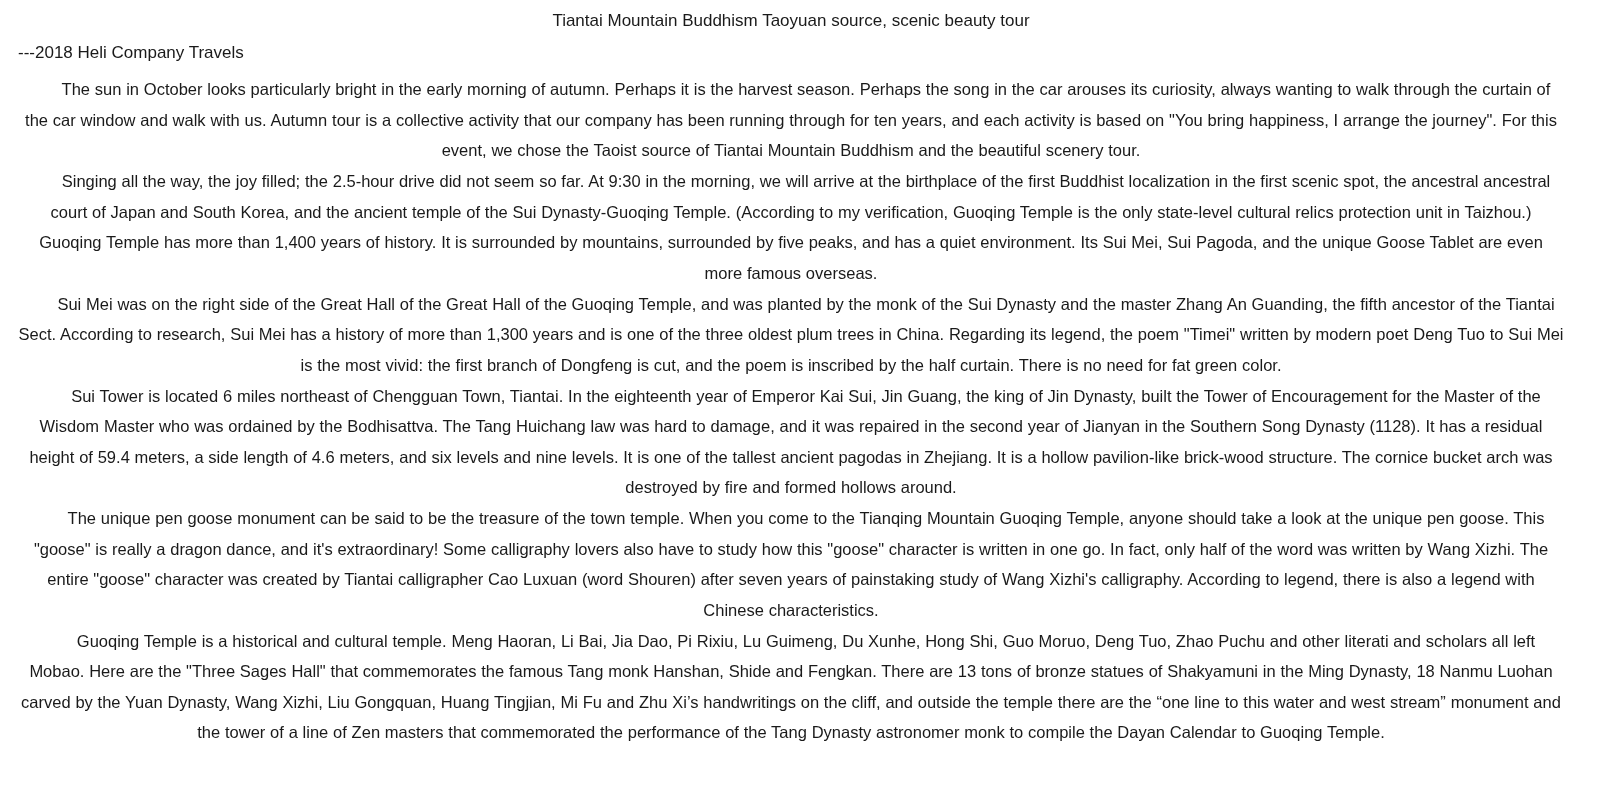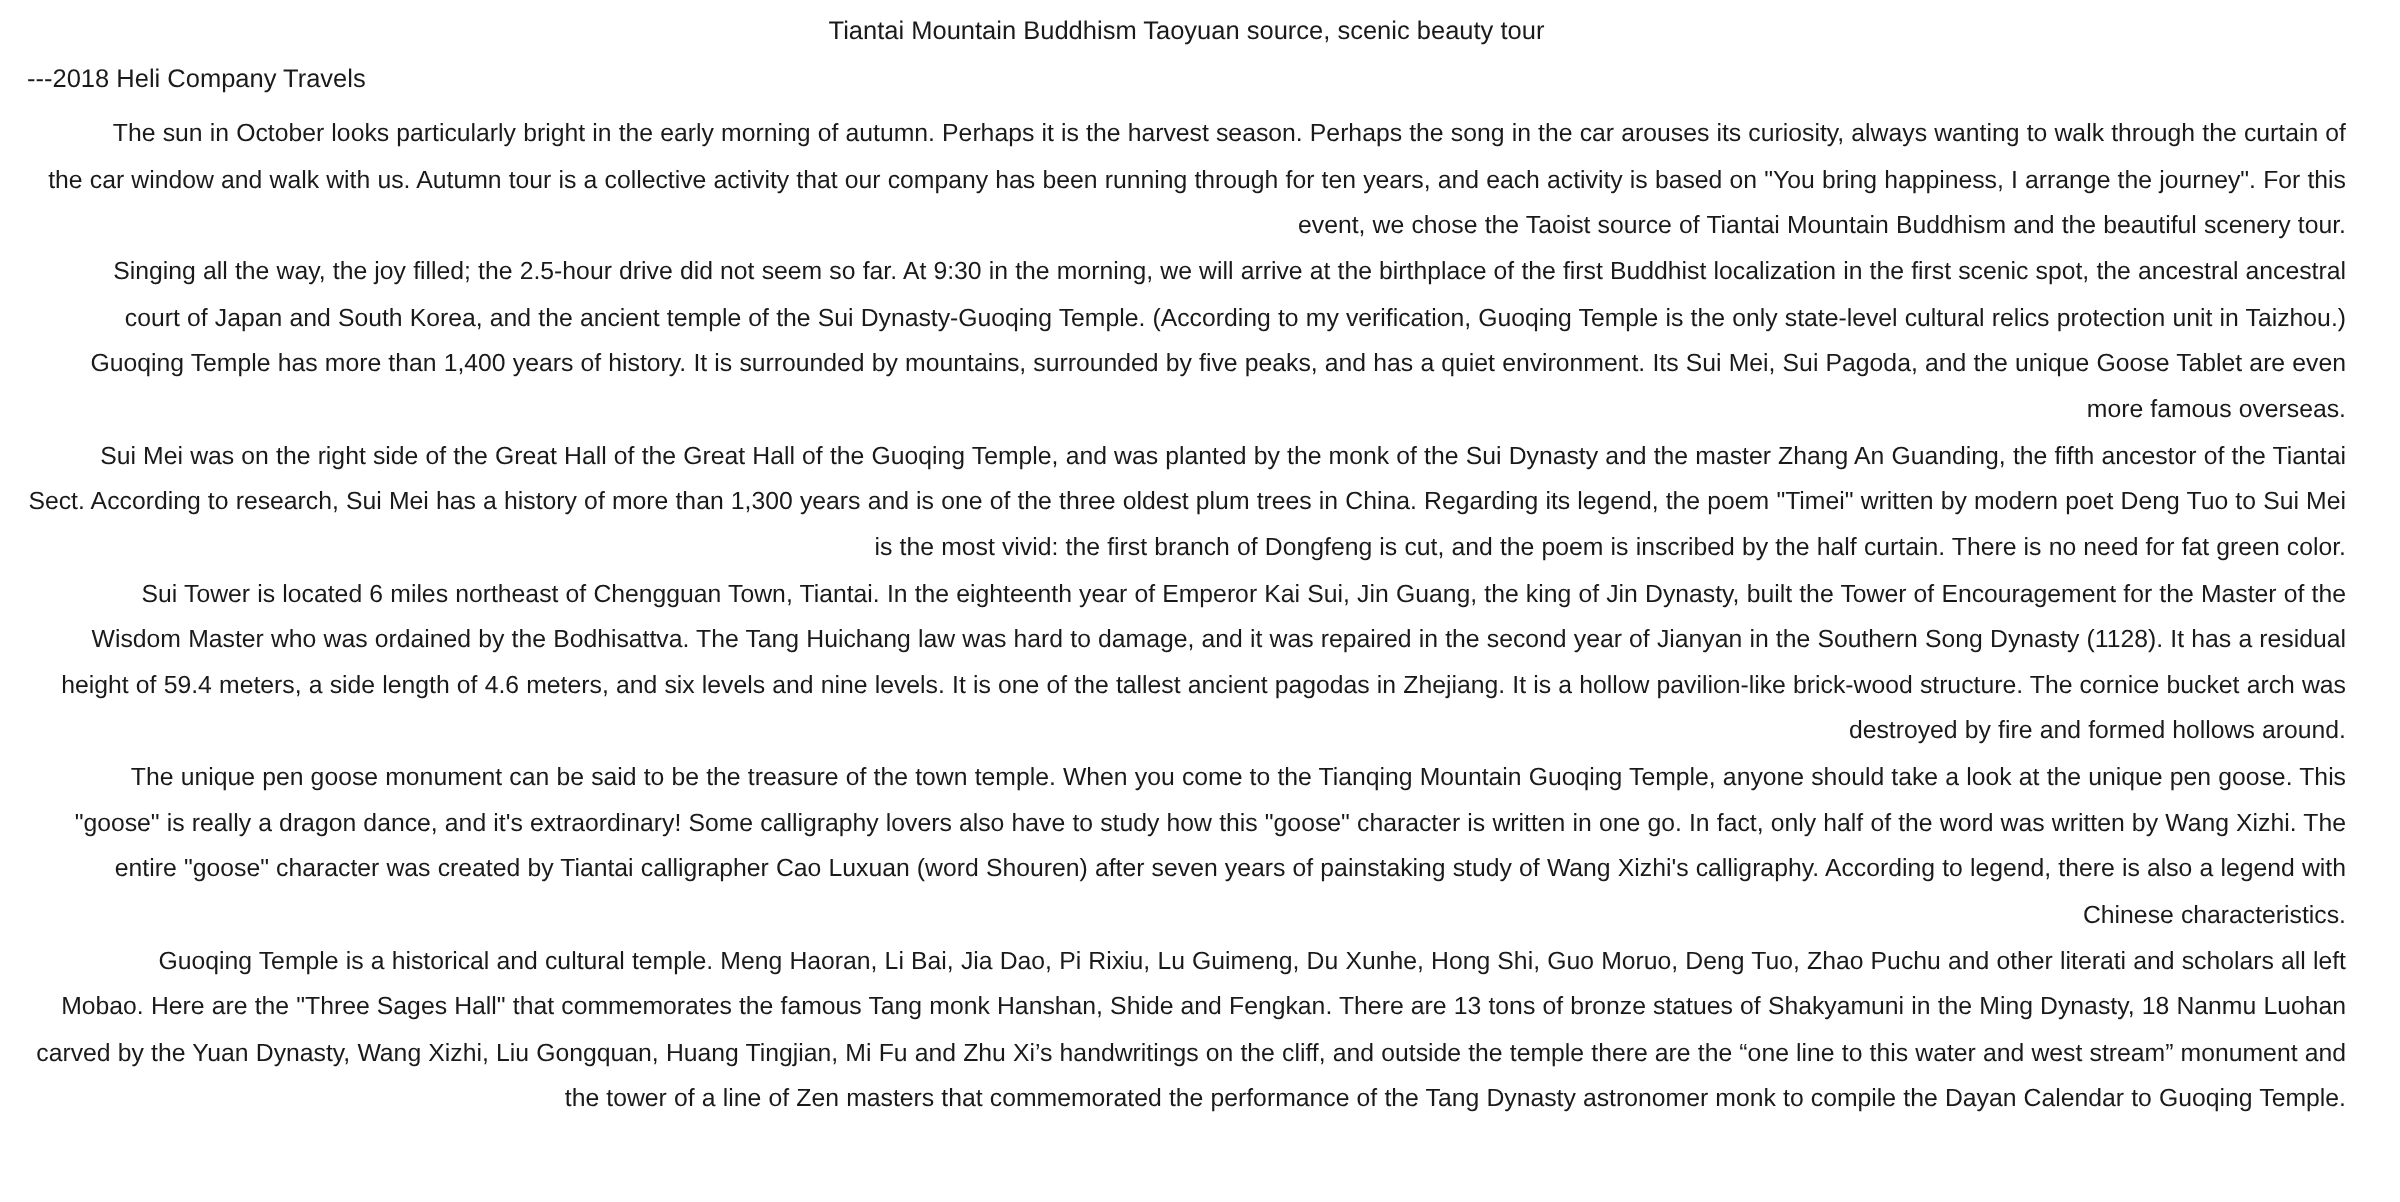--- a/index.html
+++ b/index.html
@@ -30,21 +30,21 @@
     text-align: left;
     font-size: 17px;
     line-height: 30px;
     color: #1a1a1a;
     margin: 0 0 6px 0;
     font-weight: normal;
   }
   .para {
     font-size: 16.5px;
     line-height: 30.5px;
-    text-align: right;
+    text-align: center;
     margin: 0 0 0.5px 0;
     text-indent: 30px;
     color: #1a1a1a;
     word-spacing: 0.2px;
   }
 </style>
 </head>
 <body>
 
 <div class="page">

